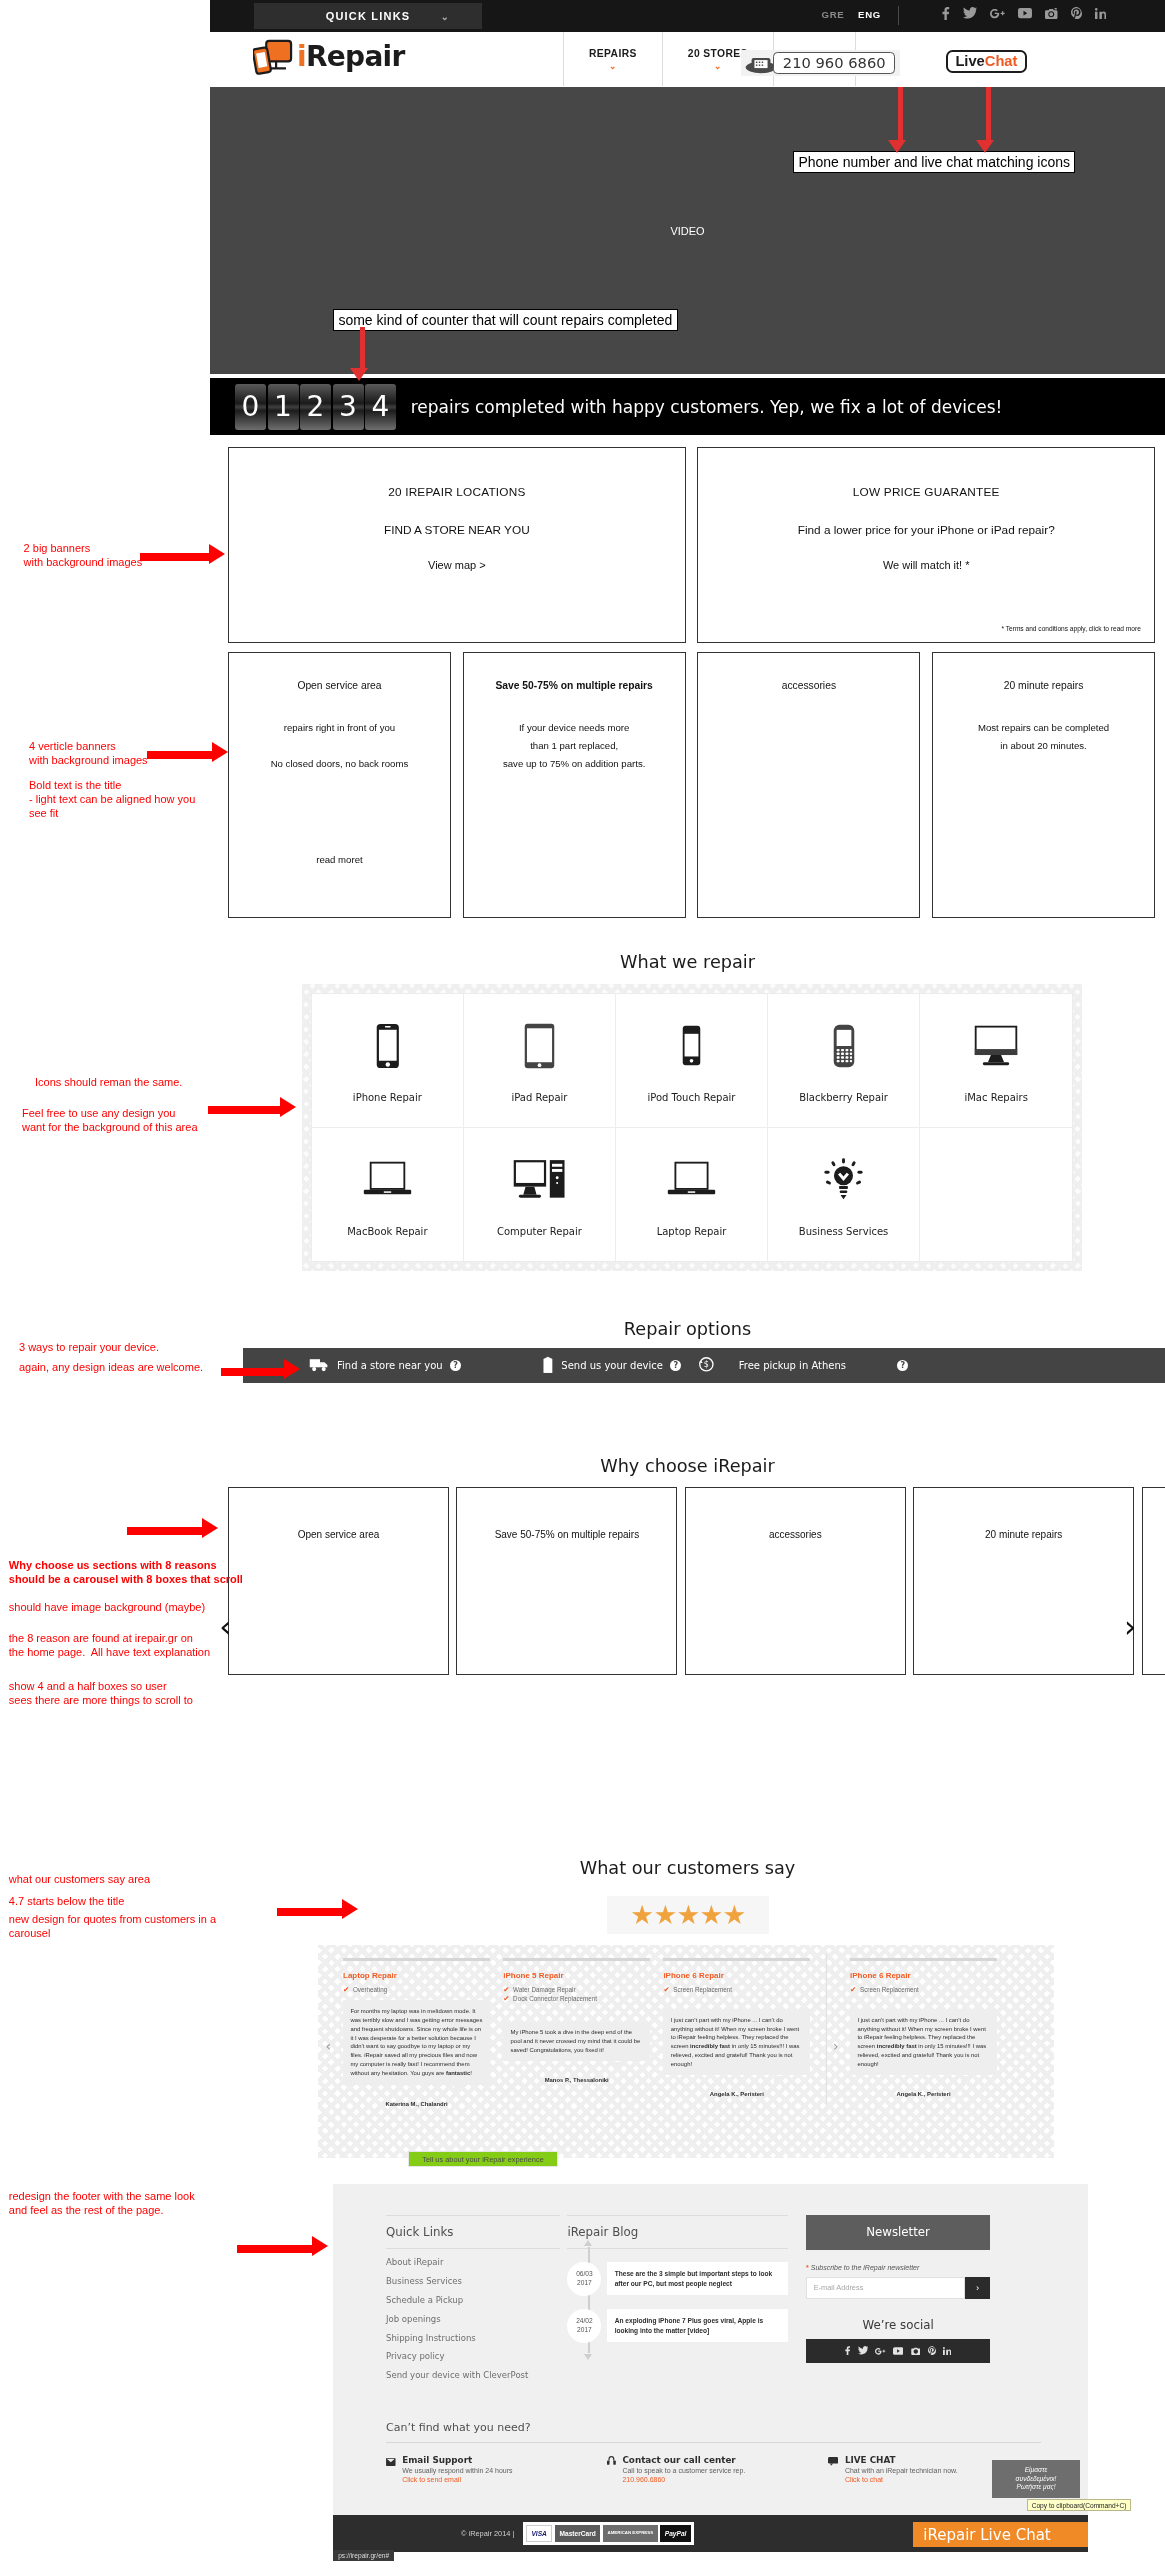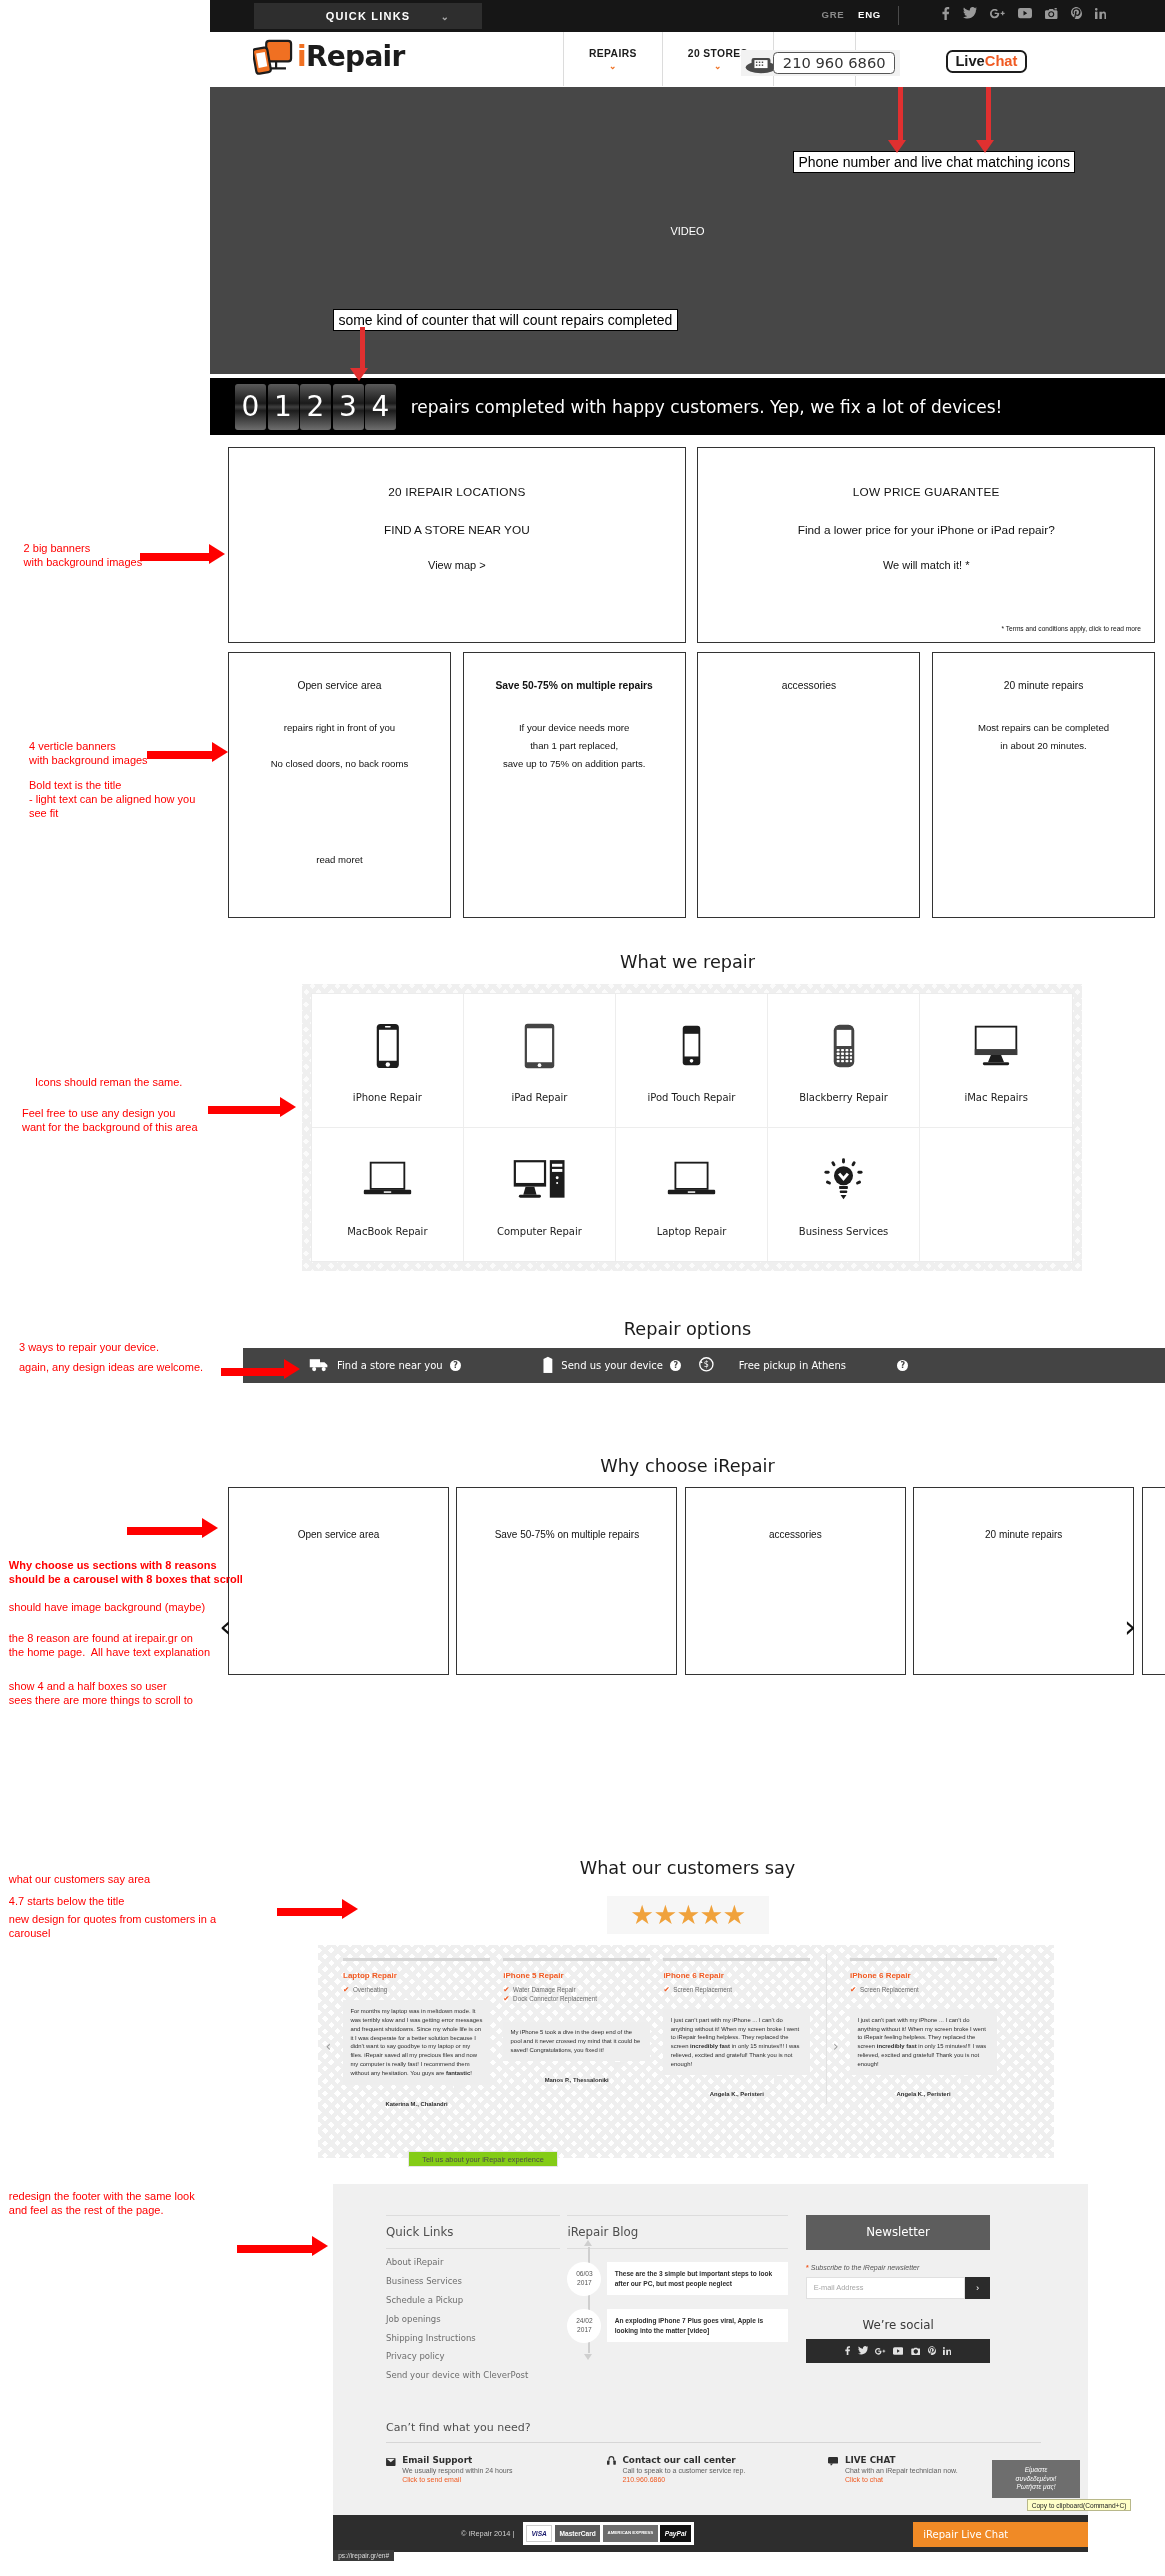--- a/index.html
+++ b/index.html
@@ -161,21 +161,21 @@
 
   .copybar { position:absolute; left:333px; top:2515px; width:755px; height:37px; background:#2d2d2d; display:flex; align-items:center; }
   .copy-txt { margin-left:128px; color:#cfcfcf; font-size:7.4px; }
   .cards { display:flex; gap:2.9px; margin-left:8.8px; background:#fff; padding:2.9px; }
   .card { height:17.7px; display:flex; align-items:center; justify-content:center; font-size:6.6px; font-weight:bold; padding:0 4.4px; }
   .c-visa { background:#fff; color:#1a1a6d; border:0.7px solid #ccc; font-style:italic; }
   .c-mc { background:#5a5a5a; color:#fff; }
   .c-amex { background:#6d6d6d; color:#fff; font-size:4.4px; text-align:center; line-height:1.1; }
   .c-pp { background:#111; color:#fff; font-style:italic; }
   .urlbar { position:absolute; left:333px; top:2550px; background:#3a3a3a; color:#dcdcdc; font-size:6.6px; padding:2.2px 5.2px; }
-  .livechat-tab { position:absolute; left:913px; top:2522px; width:175px; height:25px; background:#f08a26; color:#fff; font-size:10px;
+  .livechat-tab { position:absolute; left:913px; top:2522px; width:175px; height:25px; background:#f08a26; color:#fff; font-size:15px;
                   display:flex; align-items:center; padding-left:10.3px; font-family:"DejaVu Sans",sans-serif; }
   .gr-tip { position:absolute; left:992px; top:2460px; width:88px; height:38px; background:#6e6e6e; color:#fff; font-size:6.6px;
             font-style:italic; text-align:center; display:flex; align-items:center; justify-content:center; line-height:1.35; }
   .gr-tip:after { content:""; position:absolute; left:50%; bottom:-5.9px; margin-left:-5.2px; border-left:5.2px solid transparent; border-right:5.2px solid transparent; border-top:5.9px solid #6e6e6e; }
   .clip-tip { position:absolute; left:1027px; top:2499px; background:#ffffc8; border:0.7px solid #b8b88a; color:#222; font-size:6.6px; padding:1.5px 3.7px; white-space:nowrap; }
 </style>
 </head>
 <body>
 
 <div class="topbar">

